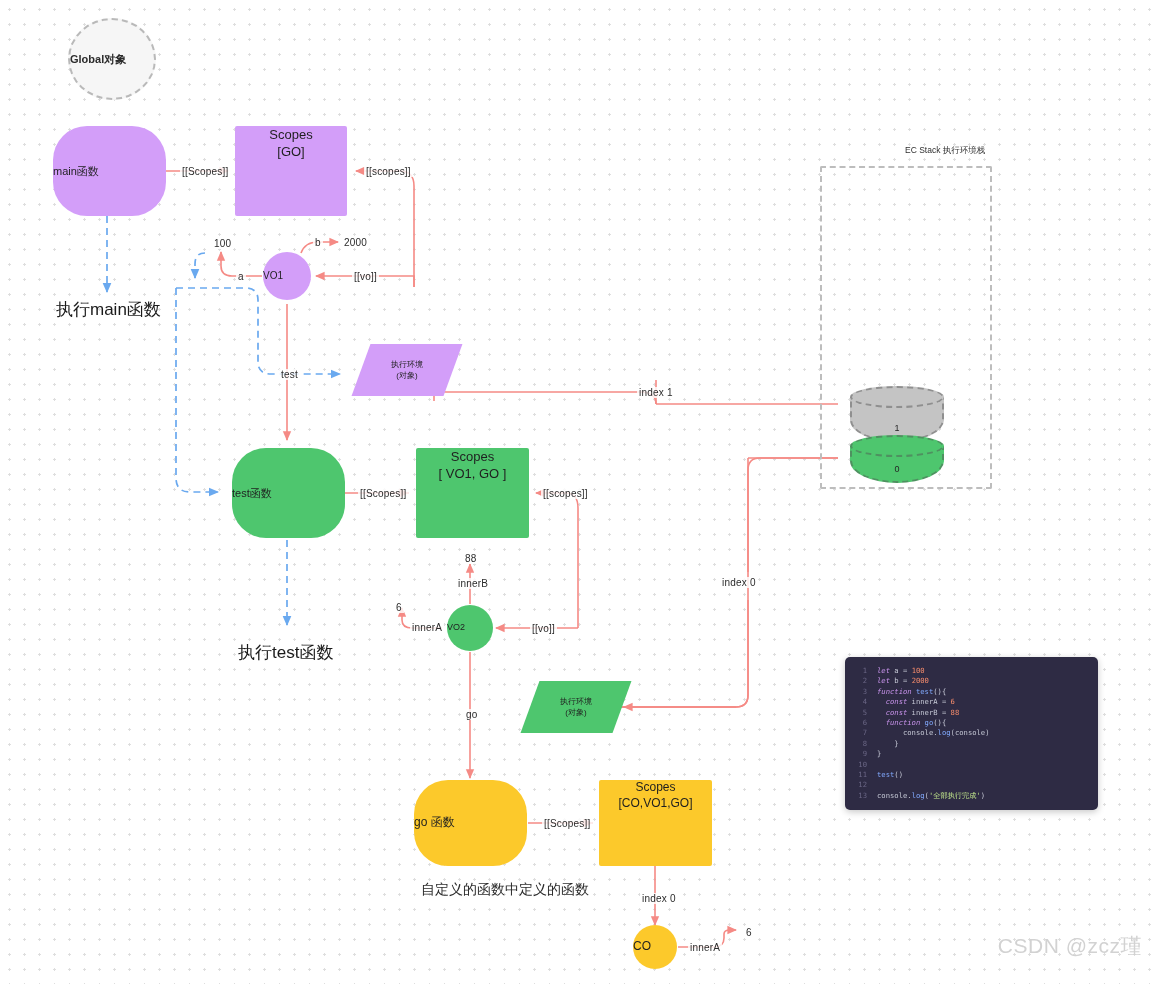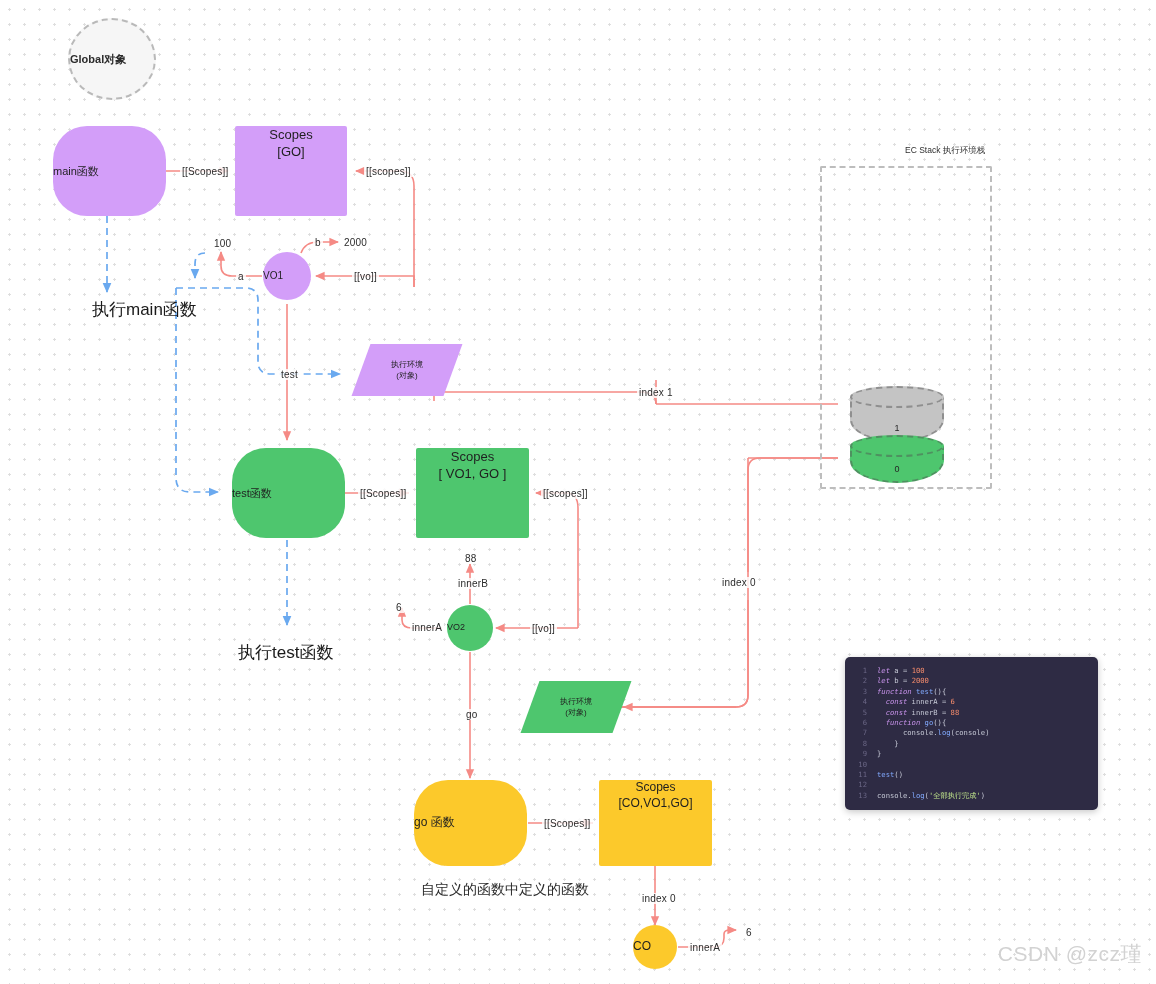--- a/index.html
+++ b/index.html
@@ -63,21 +63,21 @@
   }
   .code .ln{display:flex;white-space:pre;}
   .code .num{width:22px;text-align:right;padding-right:10px;color:#6b6786;flex:none;}
   .code .src{color:#c6c9d6;}
   .kw{color:#c792ea;font-style:italic;}
   .fn{color:#82aaff;}
   .num-lit{color:#f78c6c;}
   .str{color:#c3e88d;}
   .prop{color:#82aaff;}
 
-  .watermark{position:absolute;right:14px;bottom:16px;font-size:21px;color:#d2d2d2;
+  .watermark{position:absolute;right:14px;bottom:24px;font-size:21px;color:#d2d2d2;
              letter-spacing:.5px;white-space:nowrap;}
 </style>
 </head>
 <body>
 
 <div id="canvas">
 
   <svg class="edges">
     <defs>
       <marker id="ar" markerWidth="7" markerHeight="7" refX="5.4" refY="3" orient="auto">
@@ -235,21 +235,21 @@
   <div class="edge-label" style="left:394px;top:602px;">6</div>
   <div class="edge-label" style="left:530px;top:623px;">[[vo]]</div>
 
   <div class="edge-label" style="left:464px;top:709px;">go</div>
   <div class="edge-label" style="left:720px;top:577px;">index 0</div>
   <div class="edge-label" style="left:542px;top:818px;">[[Scopes]]</div>
   <div class="edge-label" style="left:640px;top:893px;">index 0</div>
   <div class="edge-label" style="left:688px;top:942px;">innerA</div>
   <div class="edge-label" style="left:744px;top:927px;">6</div>
 
-  <div class="big-label" style="left:56px;top:298px;margin-left:36px;">执行main函数</div>
+  <div class="big-label" style="left:56px;top:298px;">执行main函数</div>
   <div class="big-label" style="left:238px;top:641px;">执行test函数</div>
   <div class="cap-label" style="left:421px;top:881px;">自定义的函数中定义的函数</div>
 
   <div class="code" style="left: 845px; top: 657px; width: 253px; height: 153px; background: rgb(46, 43, 68);">
       <div class="ln"><span class="num">1</span><span class="src"><span class="kw">let</span><span class="src"> a = </span><span class="num-lit">100</span></span></div>
       <div class="ln"><span class="num">2</span><span class="src"><span class="kw">let</span><span class="src"> b = </span><span class="num-lit">2000</span></span></div>
       <div class="ln"><span class="num">3</span><span class="src"><span class="kw">function </span><span class="fn">test</span><span class="src">(){</span></span></div>
       <div class="ln"><span class="num">4</span><span class="src"><span class="src">  </span><span class="kw">const</span><span class="src"> innerA = </span><span class="num-lit">6</span></span></div>
       <div class="ln"><span class="num">5</span><span class="src"><span class="src">  </span><span class="kw">const</span><span class="src"> innerB = </span><span class="num-lit">88</span></span></div>
       <div class="ln"><span class="num">6</span><span class="src"><span class="src">  </span><span class="kw">function </span><span class="fn">go</span><span class="src">(){</span></span></div>

